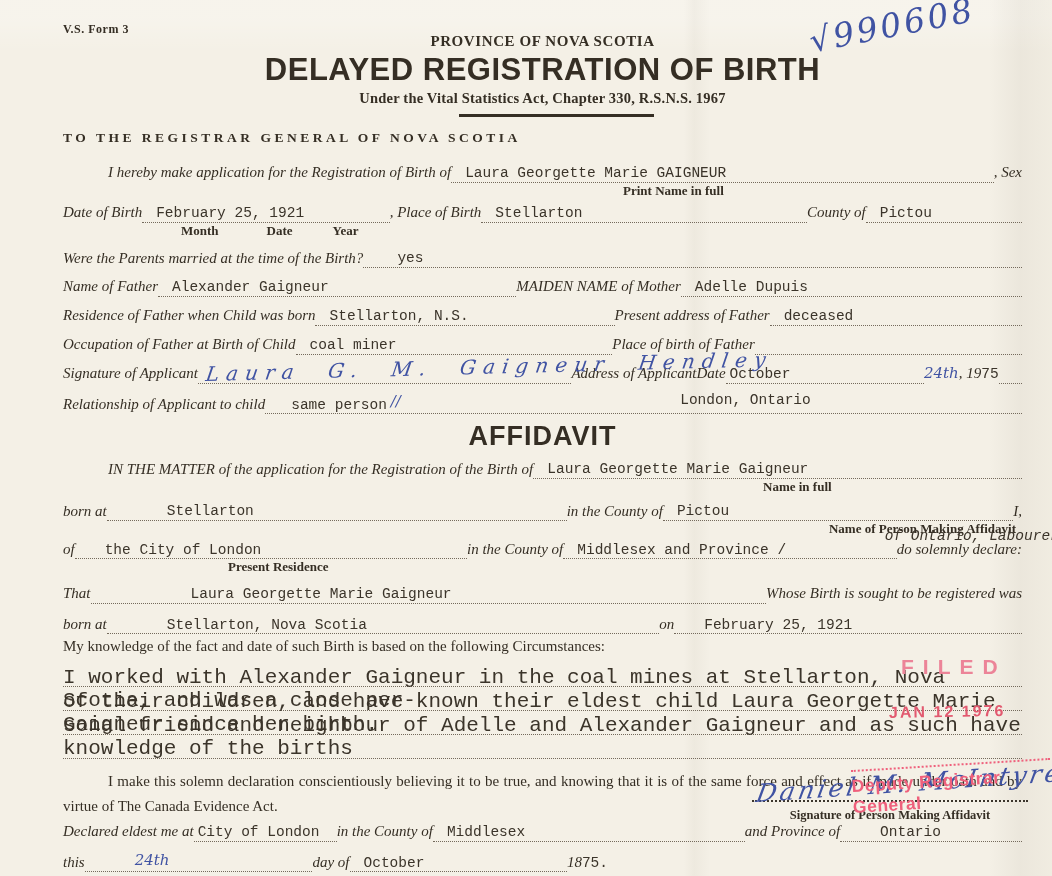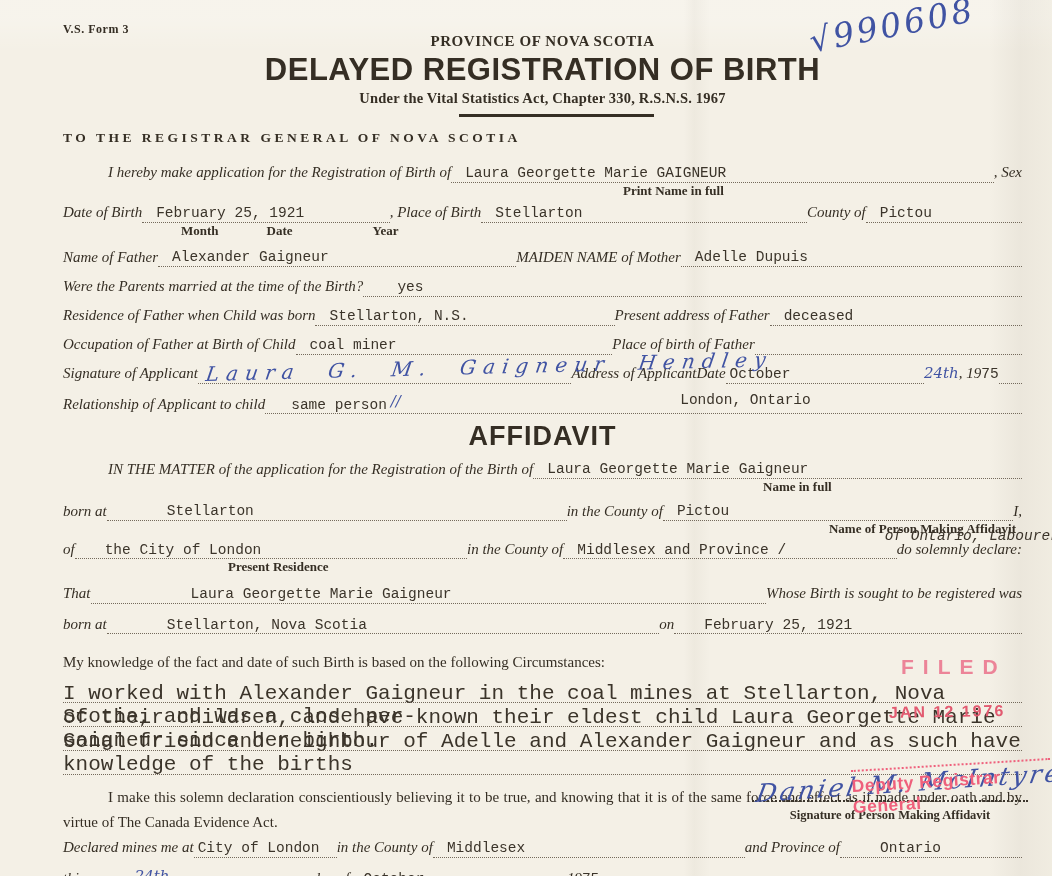--- a/index.html
+++ b/index.html
@@ -45,21 +45,21 @@
   .reg-number { position:absolute; left:806px; top:22px; font-size:33px; letter-spacing:3px; transform:rotate(-11deg); transform-origin:left top; z-index:5; }
   .stamp-filed { position:absolute; left:901px; top:655px; font-family:"Liberation Sans", sans-serif; font-weight:bold; font-size:21px; letter-spacing:9px; color:#ec8498; z-index:4; }
   .stamp-jan { position:absolute; left:889px; top:703px; font-family:"Liberation Sans", sans-serif; font-weight:bold; font-size:16px; letter-spacing:2px; color:#e25a70; transform:rotate(-1deg); z-index:4; }
   .stamp-deputy { position:absolute; left:852px; top:764px; font-family:"Liberation Sans", sans-serif; font-weight:bold; font-size:17.5px; letter-spacing:0.5px; color:#ef607c; transform:rotate(-3.5deg); border-top:2.5px dotted #ef607c; padding-top:4px; z-index:6; }
   .affiant-block { position:absolute; left:752px; top:760px; width:276px; z-index:5; }
   .affiant-line { position:relative; border-bottom:2px dotted #3b352c; height:40px; }
   .affiant-line .script { position:absolute; left:2px; bottom:-8px; font-size:25px; letter-spacing:3px; white-space:nowrap; transform:skewX(-14deg) rotate(-4deg); transform-origin:left bottom; }
   .affiant-cap { font-size:12.5px; font-weight:bold; text-align:center; margin-top:6px; color:#352e24; }
 
   .mt2{margin-top:2px}.mt4{margin-top:4px}.mt6{margin-top:6px}.mt8{margin-top:8px}
-  .mt9{margin-top:9px}.mt10{margin-top:10px}.mt12{margin-top:16px}.mt16{margin-top:16px}
+  .mt9{margin-top:9px}.mt10{margin-top:10px}.mt12{margin-top:0}.mt16{margin-top:16px}
   .indent45 { padding-left:45px; }
 </style>
 </head>
 <body>
 
 <div class="page">
 
   <div class="reg-number script">√990608</div>
   <div class="stamp-filed">FILED</div>
   <div class="stamp-jan">JAN 12 1976</div>
@@ -93,33 +93,33 @@
       <span class="lbl">Date of Birth</span>
       <span class="fill" style="flex:1.9"><span class="typed">February 25, 1921</span></span>
       <span class="lbl">, Place of Birth</span>
       <span class="fill" style="flex:2.5"><span class="typed">Stellarton</span></span>
       <span class="lbl">County of</span>
       <span class="fill" style="flex:1.2"><span class="typed">Pictou</span></span>
     </div>
     <div class="caps">
       <span style="margin-left:118px">Month</span>
       <span style="margin-left:48px">Date</span>
-      <span style="margin-left:80px">Year</span>
+      <span style="margin-left:40px">Year</span>
+    </div>
+
+    <div class="row mt9">
+      <span class="lbl">Were the Parents married at the time of the Birth?</span>
+      <span class="fill"><span class="typed" style="padding-left:34px">yes</span></span>
     </div>
 
     <div class="row mt8">
       <span class="lbl">Name of Father</span>
       <span class="fill" style="flex:2.1"><span class="typed">Alexander Gaigneur</span></span>
       <span class="lbl">MAIDEN NAME of Mother</span>
       <span class="fill" style="flex:2"><span class="typed">Adelle Dupuis</span></span>
-    </div>
-
-    <div class="row mt9">
-      <span class="lbl">Were the Parents married at the time of the Birth?</span>
-      <span class="fill"><span class="typed" style="padding-left:34px">yes</span></span>
     </div>
 
     <div class="row mt8">
       <span class="lbl">Residence of Father when Child was born</span>
       <span class="fill" style="flex:1.6"><span class="typed">Stellarton, N.S.</span></span>
       <span class="lbl">Present address of Father</span>
       <span class="fill" style="flex:1.35"><span class="typed">deceased</span></span>
     </div>
 
     <div class="row mt8">
@@ -205,34 +205,34 @@
     <div class="mt4">
       <div class="circ-line"><span class="typed">I worked with Alexander Gaigneur in the coal mines at Stellarton, Nova Scotia, and was a close per-</span></div>
       <div class="circ-line"><span class="typed">of their children, and have known their eldest child Laura Georgette Marie Gaigneur since her birth.</span></div>
       <div class="circ-line"><span class="typed">sonal friend and neighbour of Adelle and Alexander Gaigneur and as such have knowledge of the births</span></div>
       <div class="circ-line"></div>
     </div>
 
     <div class="para indent mt10">I make this solemn declaration conscientiously believing it to be true, and knowing that it is of the same force and effect as if made under oath and by virtue of The Canada Evidence Act.</div>
 
     <div class="row mt2">
-      <span class="lbl">Declared mines me at</span>
+      <span class="lbl">Declared eldest me at</span>
       <span class="fill" style="flex:1.1"><span class="typed" style="padding-left:4px">City of London</span></span>
       <span class="lbl">in the County of</span>
       <span class="fill" style="flex:2.4"><span class="typed">Middlesex</span></span>
       <span class="lbl">and Province of</span>
       <span class="fill" style="flex:1.4"><span class="typed" style="padding-left:40px">Ontario</span></span>
     </div>
 
     <div class="row mt10" style="width:545px">
       <span class="lbl">this</span>
       <span class="fill" style="flex:1.1"><span class="script" style="font-size:15px;position:relative;top:-1px;padding-left:50px;display:inline-block">24th</span></span>
       <span class="lbl">day of</span>
       <span class="fill" style="flex:1.05"><span class="typed">October</span></span>
-      <span class="lbl">19</span>
+      <span class="lbl">18</span>
       <span class="typed">75.</span>
     </div>
 
     <div class="sigline mt2">
       
     </div>
 
   </div>
 </div>
 

